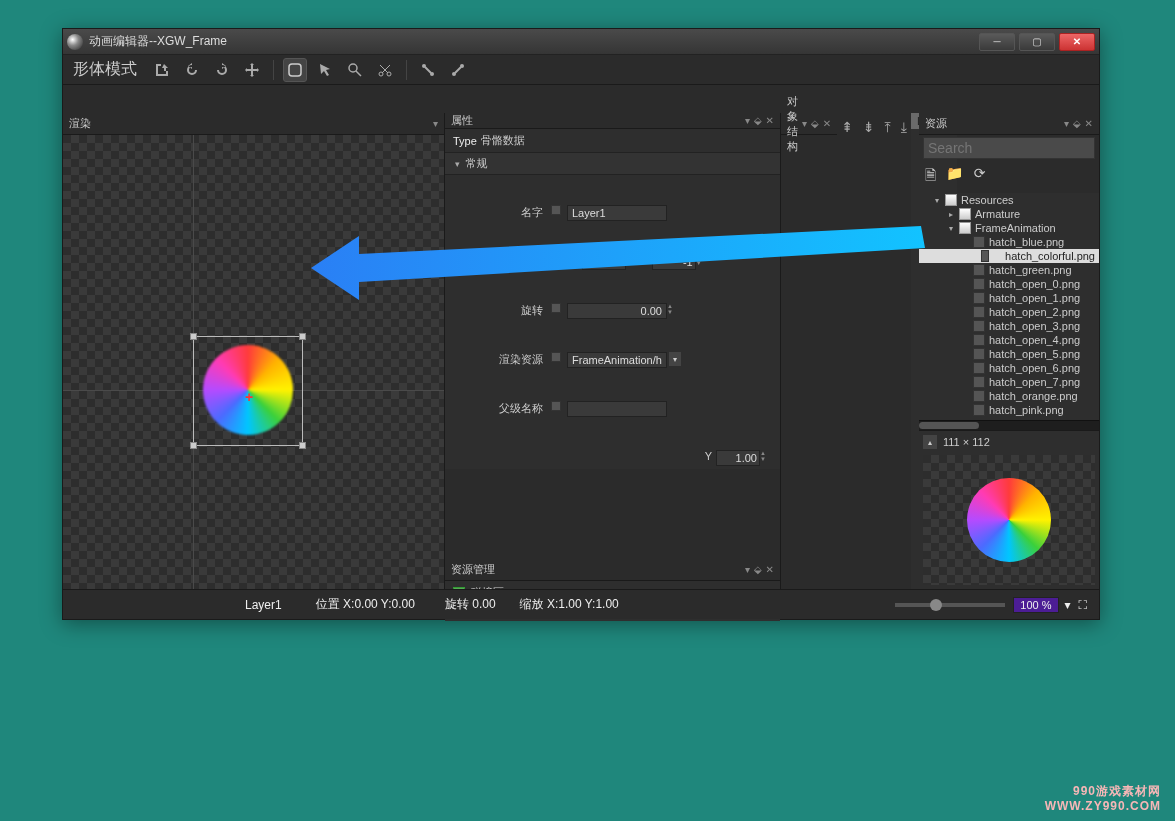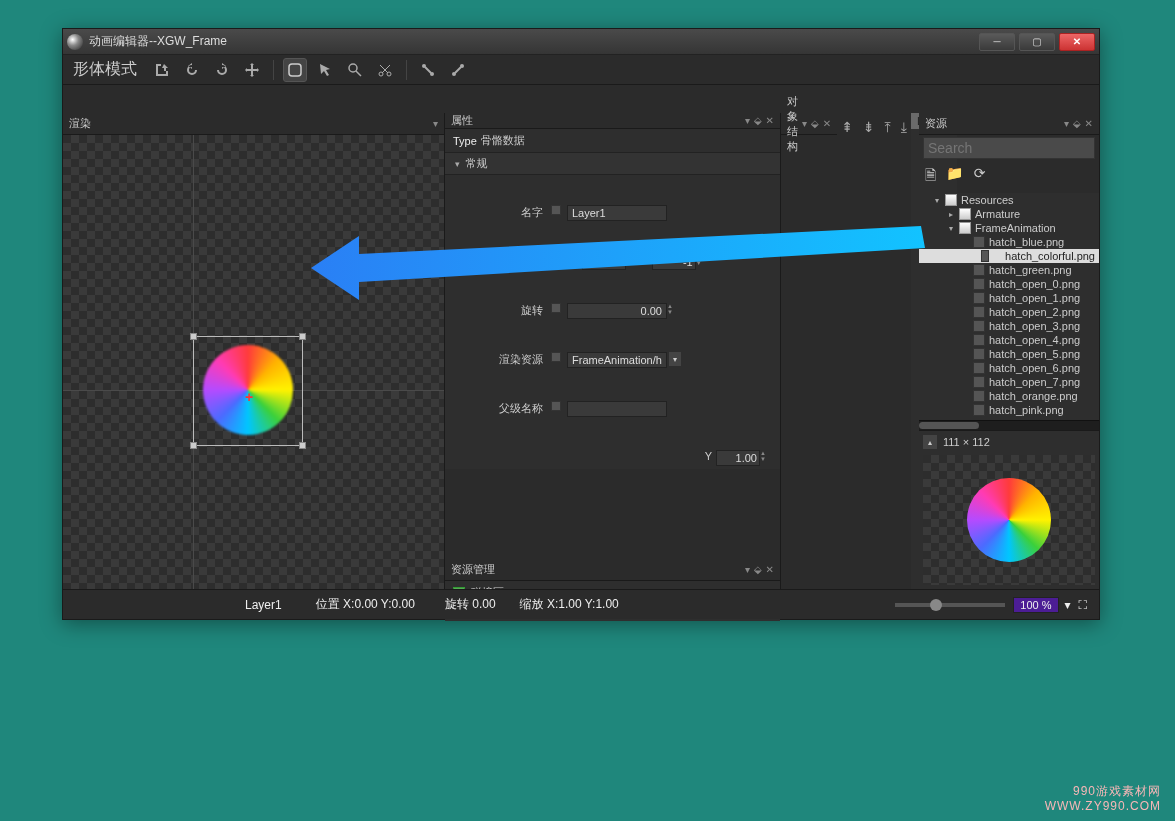--- a/index.html
+++ b/index.html
@@ -103,21 +103,21 @@
 .statusbar { position:absolute; bottom:0; left:0; right:0; height:30px; background:#2b2b2b; border-top:1px solid #1a1a1a; display:flex; align-items:center; color:#eee; font-size:12px; padding: 0 12px; }
 .statusbar .gap { flex:1; }
 .slider { width:110px; height:4px; background:#555; position:relative; margin: 0 8px;}
 .slider .knob { position:absolute; left:35px; top:-4px; width:12px; height:12px; background:#888; border-radius:50%; }
 .zoom-box { background:#4c1d95; border:1px solid #222; padding:1px 6px; font-size:11px; }
 
 .arrow-overlay { position:absolute; left:248px; top:195px; pointer-events:none; }
 .parchment { position:absolute; left:312px; top:336px; width:380px; height:240px; background: radial-gradient(circle at 30% 30%, #e8cf8a, #c9a24a 50%, #a07a28 90%); border-radius: 14% 20% 18% 22% / 22% 14% 24% 16%; box-shadow: inset 0 0 30px rgba(90,50,0,0.6), 0 4px 12px rgba(0,0,0,0.5); padding: 26px 34px; color:#6b2a00; font-size:20px; line-height:1.45; }
 .parchment::before { content:''; position:absolute; inset:6px; border:2px solid rgba(100,60,10,0.25); border-radius: 12% 18% 16% 20% / 20% 12% 22% 14%; }
 
-.watermark { position:absolute; right:14px; bottom:6px; color:#f7b7b7; font-size:12px; text-align:right; line-height:1.3; letter-spacing:1px; }
+.watermark { position:absolute; right:14px; bottom:6px; color:#f7b7b7; font-size:12px; text-align:right; line-height:1.3; letter-spacing:1px;font-weight:bold; }
 </style>
 </head>
 <body>
 
 <div class="window">
 
   <div class="titlebar">
     <div class="appicon"></div>
     <div class="title">动画编辑器--XGW_Frame</div>
     <div class="winbtns">

